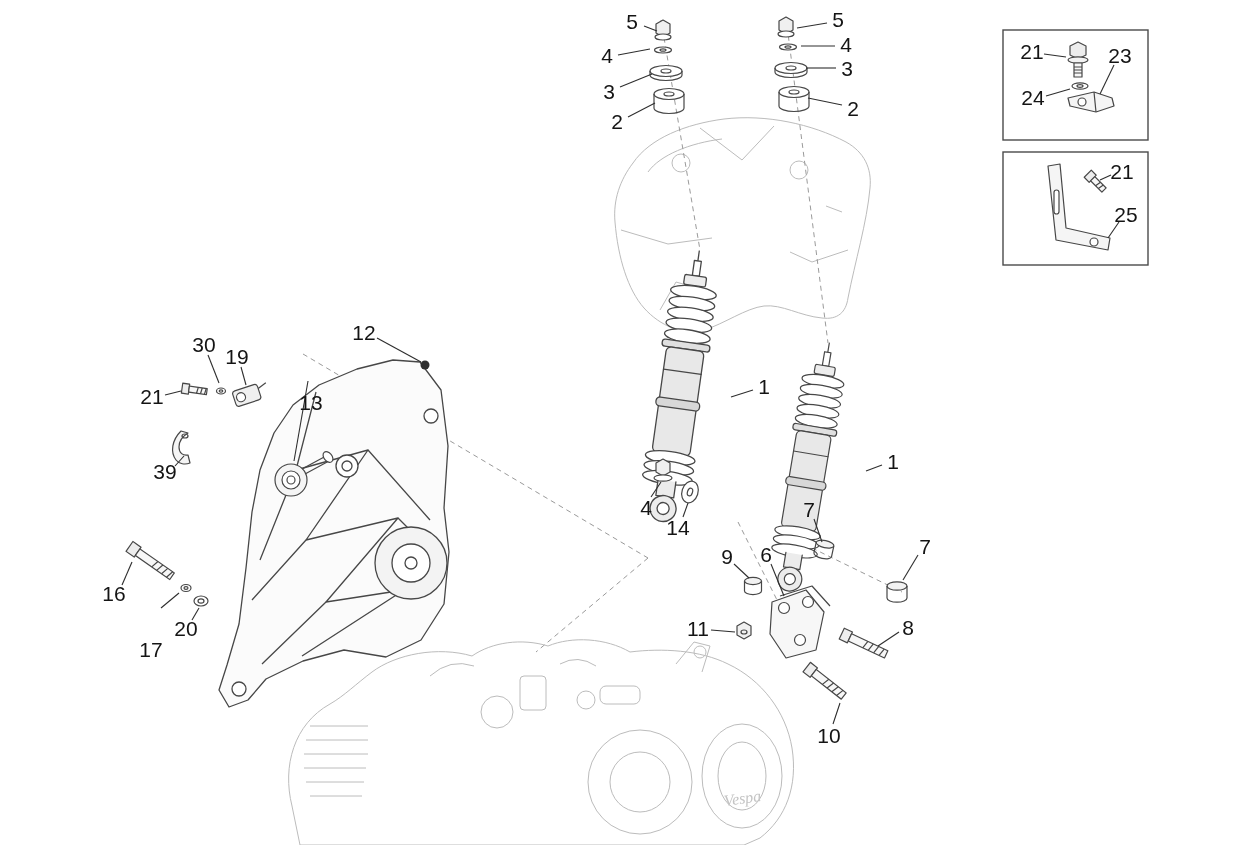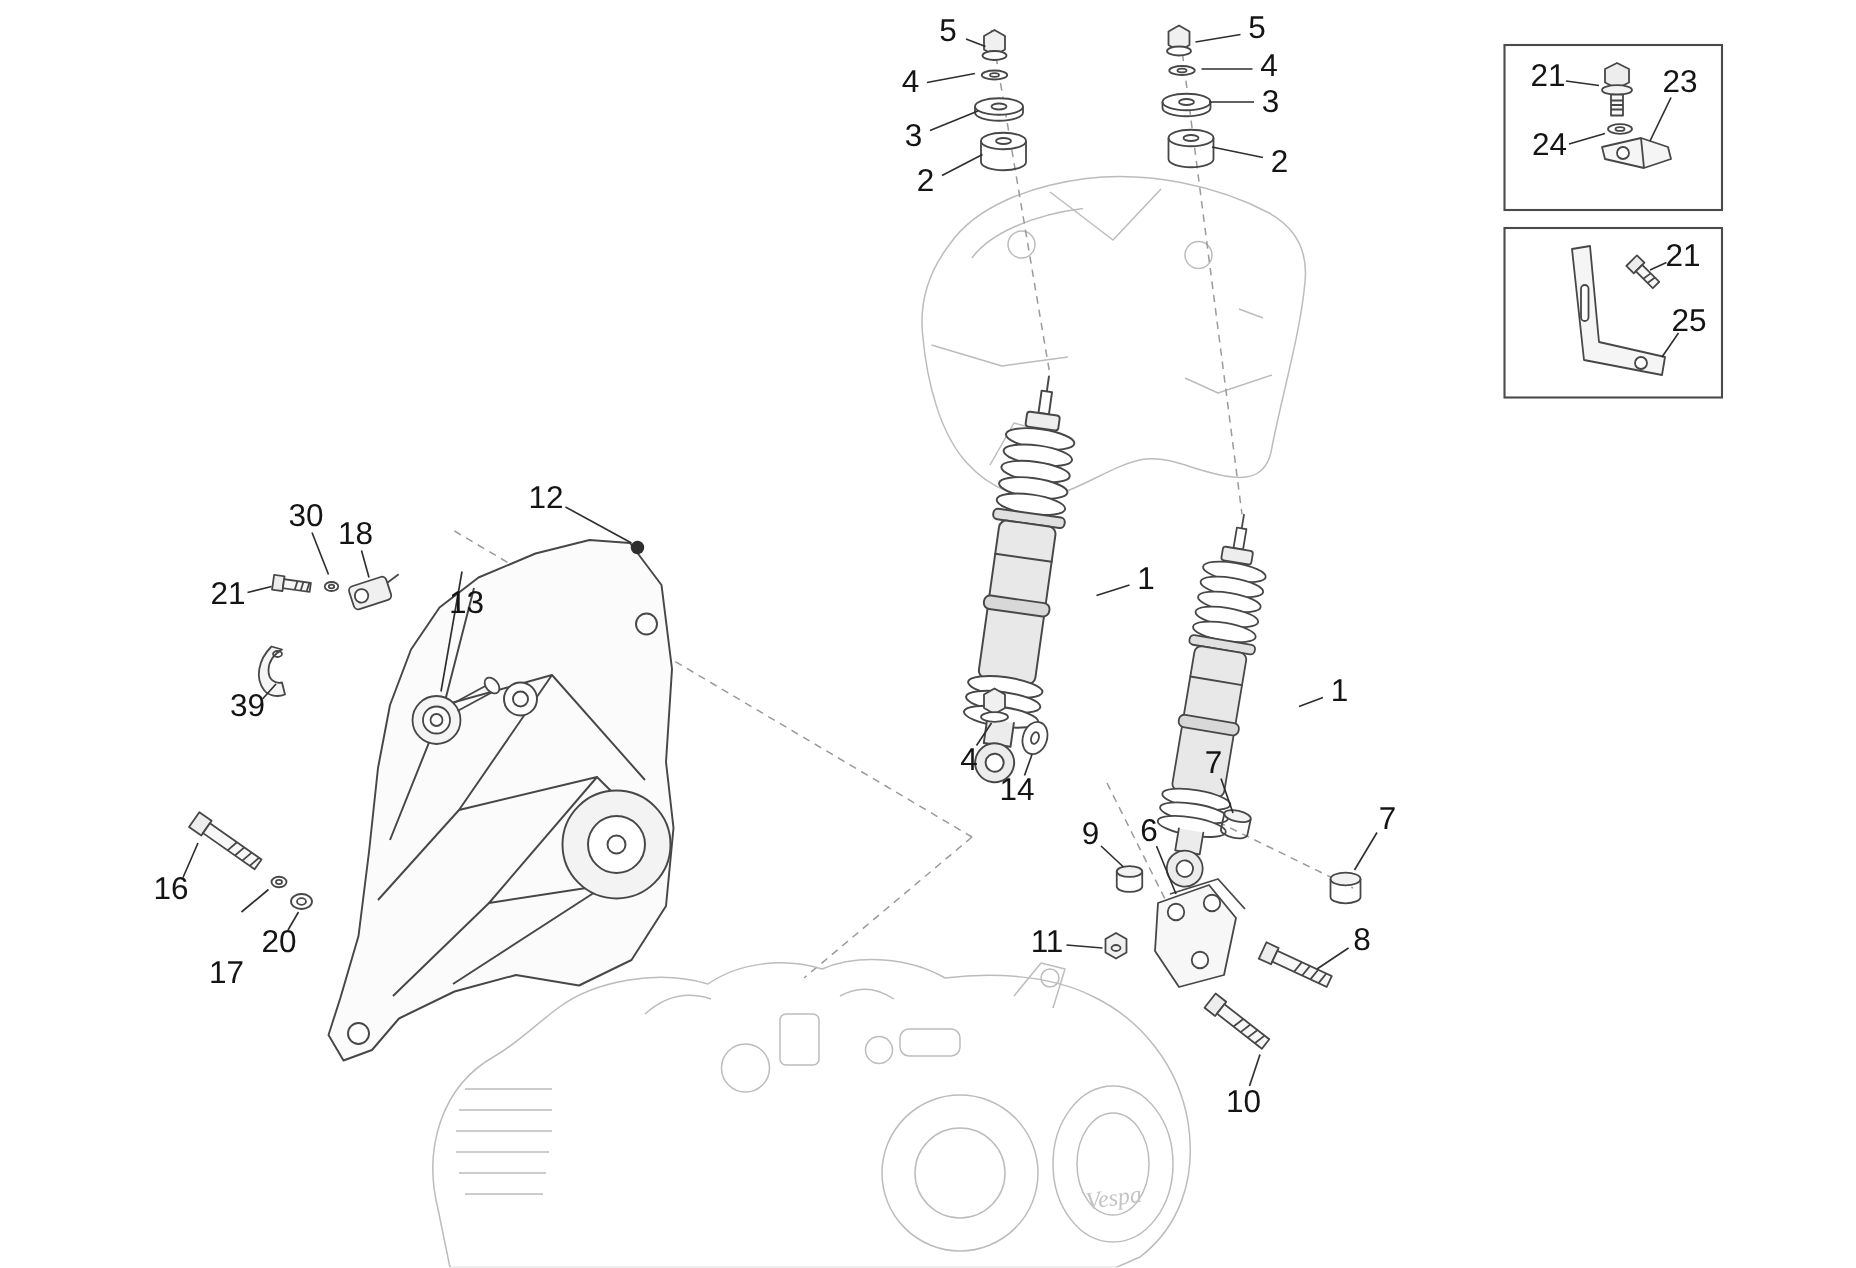--- a/index.html
+++ b/index.html
@@ -322,21 +322,21 @@
       <div class="callout" style="left: 678px; top: 527px;">14</div>
       <div class="callout" style="left: 809px; top: 509px;">7</div>
       <div class="callout" style="left: 925px; top: 546px;">7</div>
       <div class="callout" style="left: 727px; top: 556px;">9</div>
       <div class="callout" style="left: 766px; top: 554px;">6</div>
       <div class="callout" style="left: 698px; top: 628px;">11</div>
       <div class="callout" style="left: 908px; top: 627px;">8</div>
       <div class="callout" style="left: 829px; top: 735px;">10</div>
       <div class="callout" style="left: 364px; top: 332px;">12</div>
       <div class="callout" style="left: 204px; top: 344px;">30</div>
-      <div class="callout" style="left: 237px; top: 356px;">18</div>
+      <div class="callout" style="left: 237px; top: 356px;">19</div>
       <div class="callout" style="left: 311px; top: 369px; margin-top: 33px;">13</div>
       <div class="callout" style="left: 152px; top: 396px;">21</div>
       <div class="callout" style="left: 165px; top: 471px;">39</div>
       <div class="callout" style="left: 114px; top: 593px;">16</div>
       <div class="callout" style="left: 151px; top: 614px; margin-top: 35px;">17</div>
       <div class="callout" style="left: 186px; top: 628px;">20</div>
       <div class="callout" style="left: 1032px; top: 51px;">21</div>
       <div class="callout" style="left: 1120px; top: 55px;">23</div>
       <div class="callout" style="left: 1033px; top: 97px;">24</div>
       <div class="callout" style="left: 1122px; top: 171px;">21</div>

